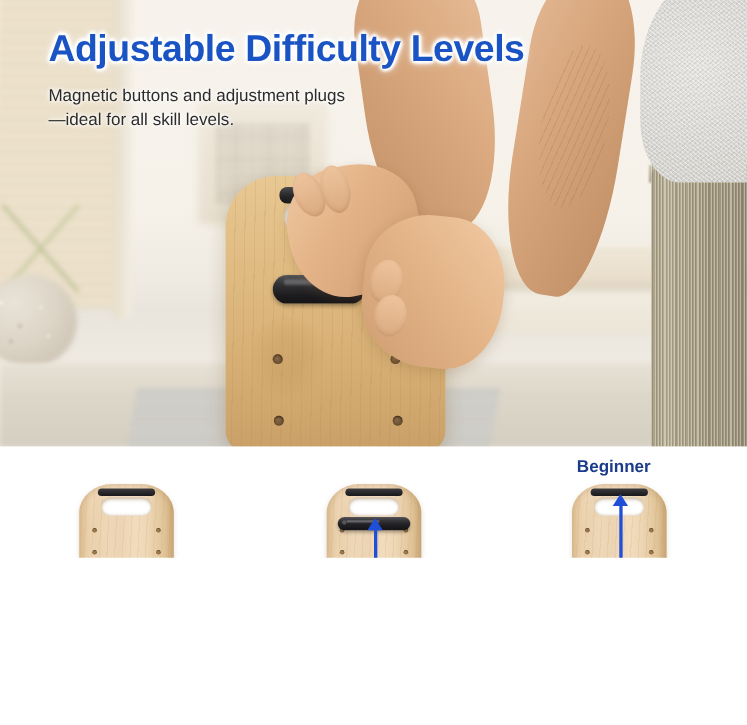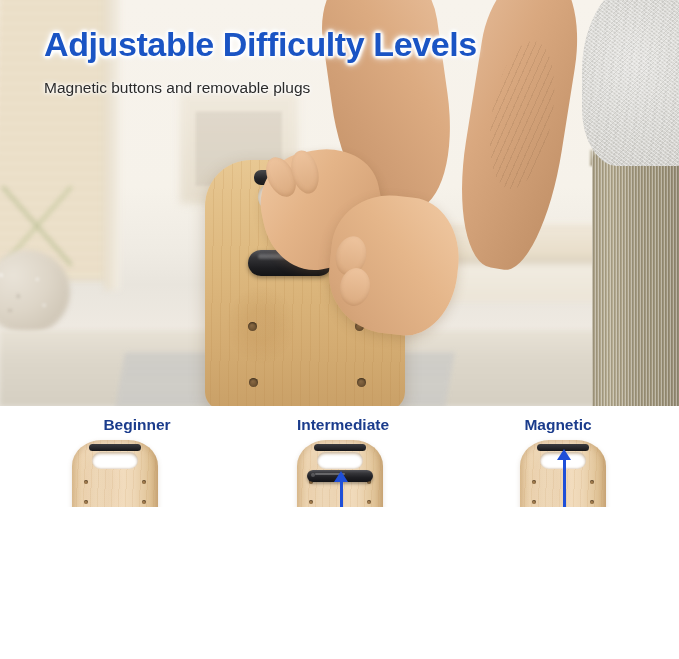--- a/index.html
+++ b/index.html
@@ -377,29 +377,28 @@
     <div class="arm-near"></div>
     <div class="hand-left"></div>
     <div class="finger" style="left:268px;top:156px;width:26px;height:42px;transform:rotate(-26deg);"></div>
     <div class="finger" style="left:292px;top:150px;width:26px;height:44px;transform:rotate(-14deg);"></div>
     <div class="hand-right"></div>
     <div class="finger" style="left:336px;top:236px;width:30px;height:40px;transform:rotate(14deg);"></div>
     <div class="finger" style="left:340px;top:268px;width:30px;height:38px;transform:rotate(10deg);"></div>
 
     <div class="headline">Adjustable Difficulty Levels</div>
     <div class="subcopy">
-      <div>Magnetic buttons and removable plugs</div>
+      <div>Magnetic buttons and adjustment plugs</div>
+      <div>—ideal for all skill levels.</div>
     </div>
   </div>
 
   <div class="levels">
     <div class="level-labels">
-      <div class="lvl-label" id="lbl0" style="left: 82px; width: 110px;">Beginner</div>
-      <div class="lvl-label" id="lbl1" style="left: 288px; width: 110px;">Intermediate</div>
-      <div class="lvl-label" id="lbl2" style="left: 503px; width: 110px;">Magnetic</div>
+      <div class="lvl-label" id="lbl2" style="left: 503px; width: 110px;">Beginner</div>
     </div>
 
     <div class="chev c1">
       <div class="bar"></div>
       <div class="tip"></div>
     </div>
     <div class="chev c2">
       <div class="bar"></div>
       <div class="tip"></div>
     </div>

